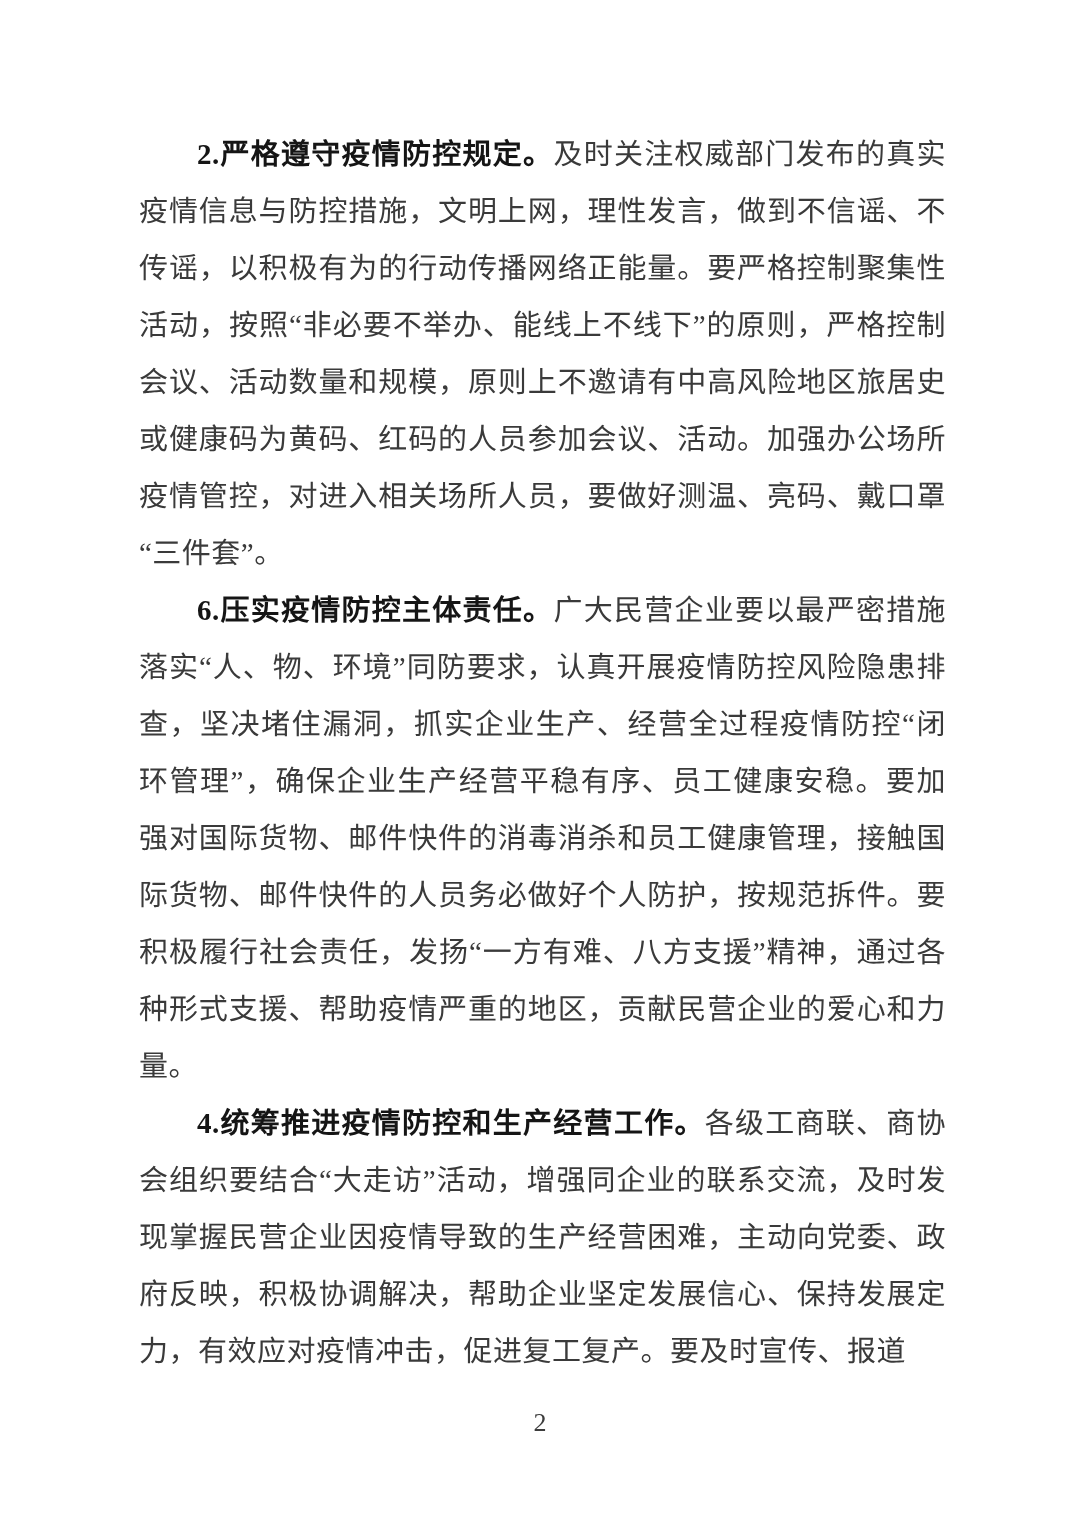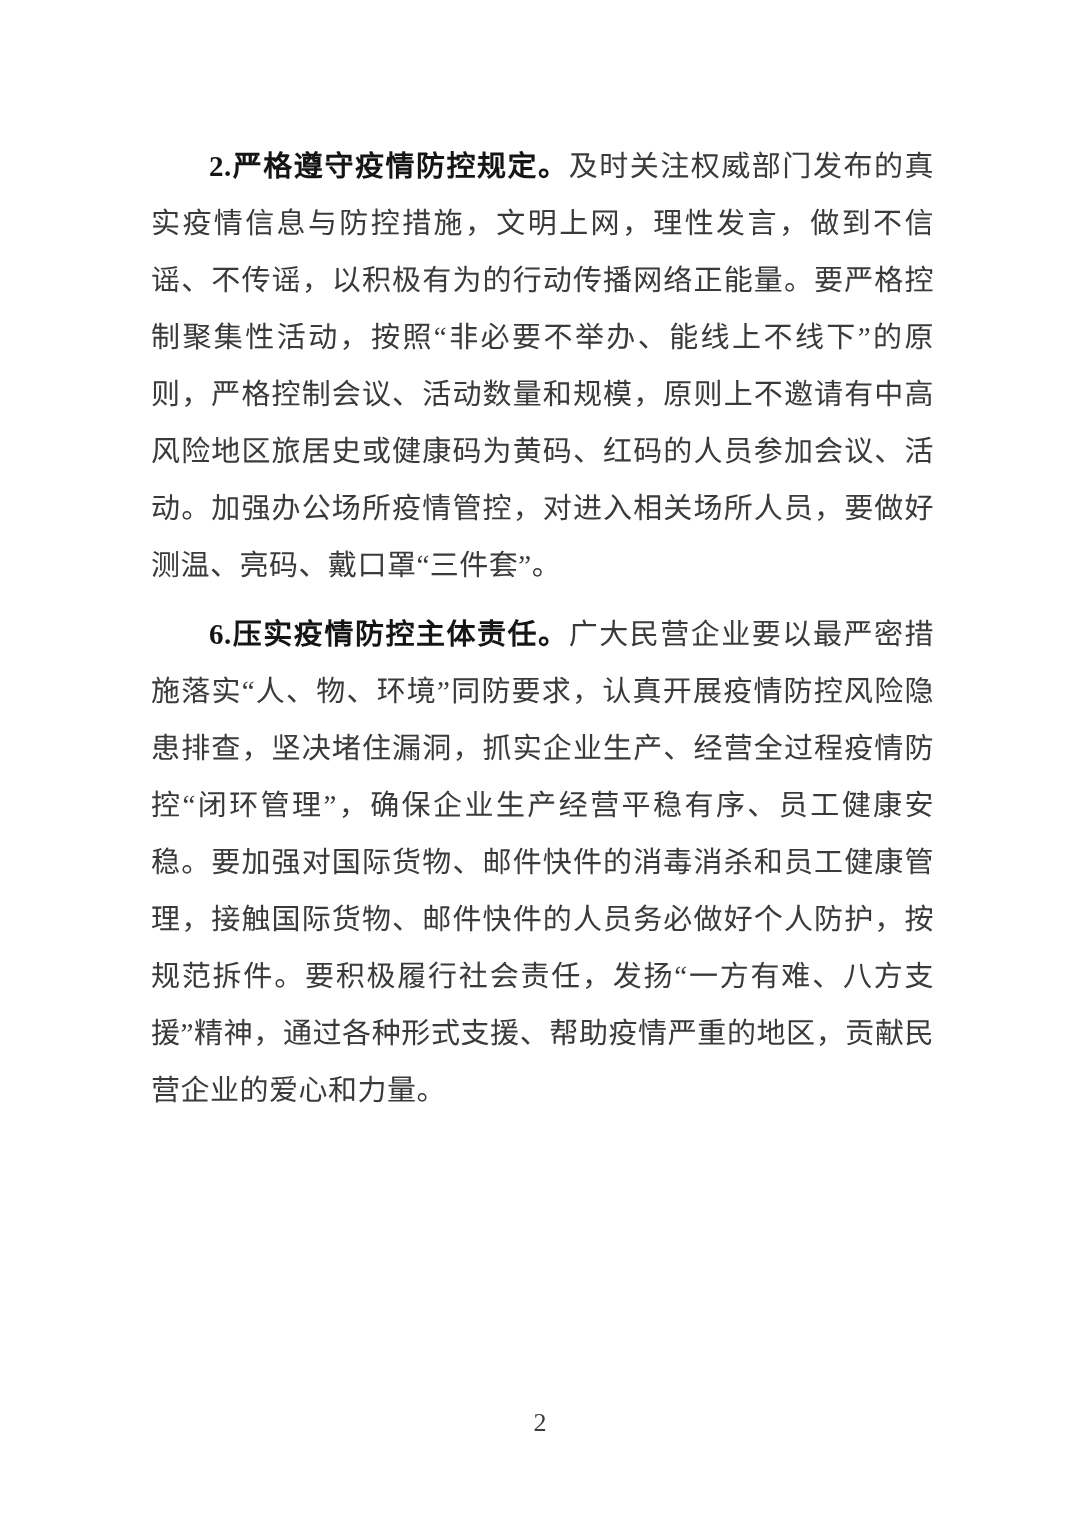--- a/index.html
+++ b/index.html
@@ -15,21 +15,21 @@
     overflow: hidden;
     font-family: "Liberation Serif", "DejaVu Serif", serif;
   }
   .content {
     position: absolute;
     left: 139px;
     top: 126px;
     width: 807px;
   }
   .para {
-    margin: 12px;
+    margin: 0;
     font-size: 29px;
     line-height: 57px;
     letter-spacing: 0.5px;
     color: #3a3a3a;
     text-align: justify;
     text-justify: inter-ideograph;
     text-indent: 2em;
     word-break: break-all;
   }
   .para b {
@@ -48,15 +48,16 @@
     font-family: "Liberation Serif", "DejaVu Serif", serif;
   }
 </style>
 </head>
 <body>
 
 <div class="page">
   <div class="content">
     <p class="para"><b>2.严格遵守疫情防控规定。</b><span>及时关注权威部门发布的真实疫情信息与防控措施，文明上网，理性发言，做到不信谣、不传谣，以积极有为的行动传播网络正能量。要严格控制聚集性活动，按照“非必要不举办、能线上不线下”的原则，严格控制会议、活动数量和规模，原则上不邀请有中高风险地区旅居史或健康码为黄码、红码的人员参加会议、活动。加强办公场所疫情管控，对进入相关场所人员，要做好测温、亮码、戴口罩“三件套”。</span></p>
     <p class="para"><b>6.压实疫情防控主体责任。</b><span>广大民营企业要以最严密措施落实“人、物、环境”同防要求，认真开展疫情防控风险隐患排查，坚决堵住漏洞，抓实企业生产、经营全过程疫情防控“闭环管理”，确保企业生产经营平稳有序、员工健康安稳。要加强对国际货物、邮件快件的消毒消杀和员工健康管理，接触国际货物、邮件快件的人员务必做好个人防护，按规范拆件。要积极履行社会责任，发扬“一方有难、八方支援”精神，通过各种形式支援、帮助疫情严重的地区，贡献民营企业的爱心和力量。</span></p>
+    <p class="para"><b>4.统筹推进疫情防控和生产经营工作。</b><span>各级工商联、商协会组织要结合“大走访”活动，增强同企业的联系交流，及时发现掌握民营企业因疫情导致的生产经营困难，主动向党委、政府反映，积极协调解决，帮助企业坚定发展信心、保持发展定力，有效应对疫情冲击，促进复工复产。要及时宣传、报道</span></p>
   </div>
   <div class="pagenum">2</div>
 </div>
 
 </body></html>

